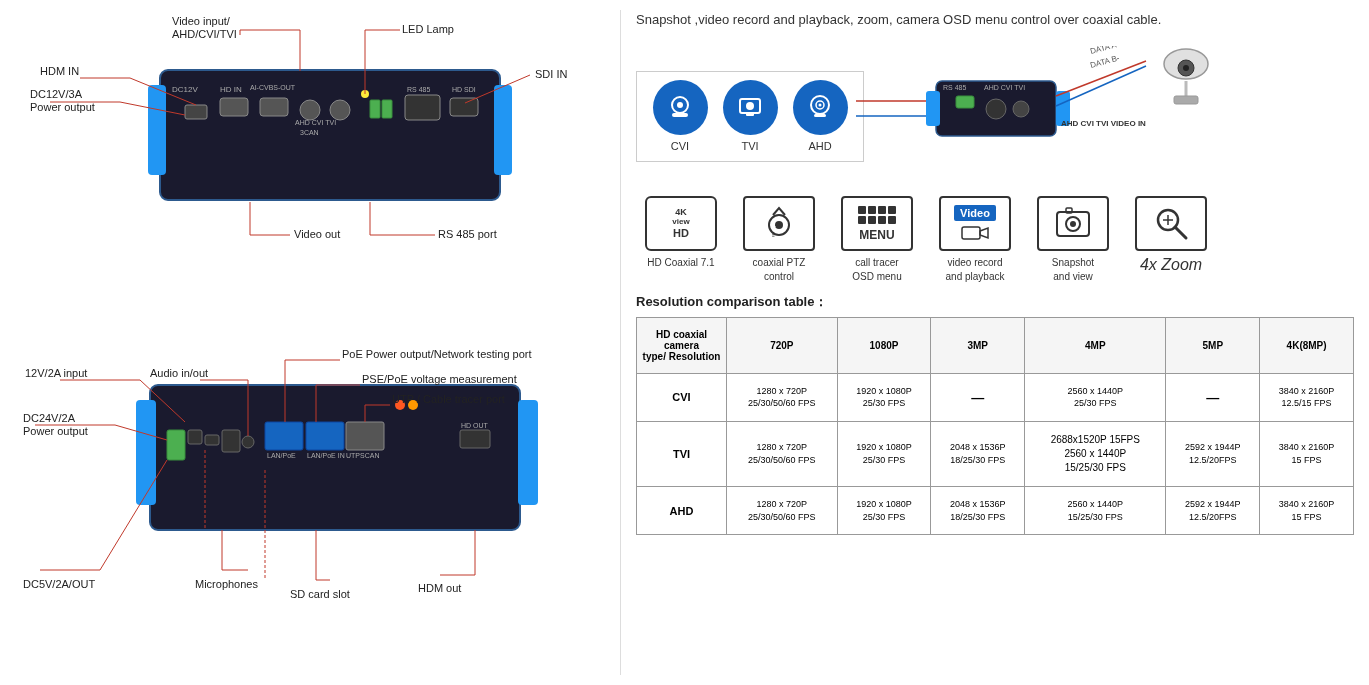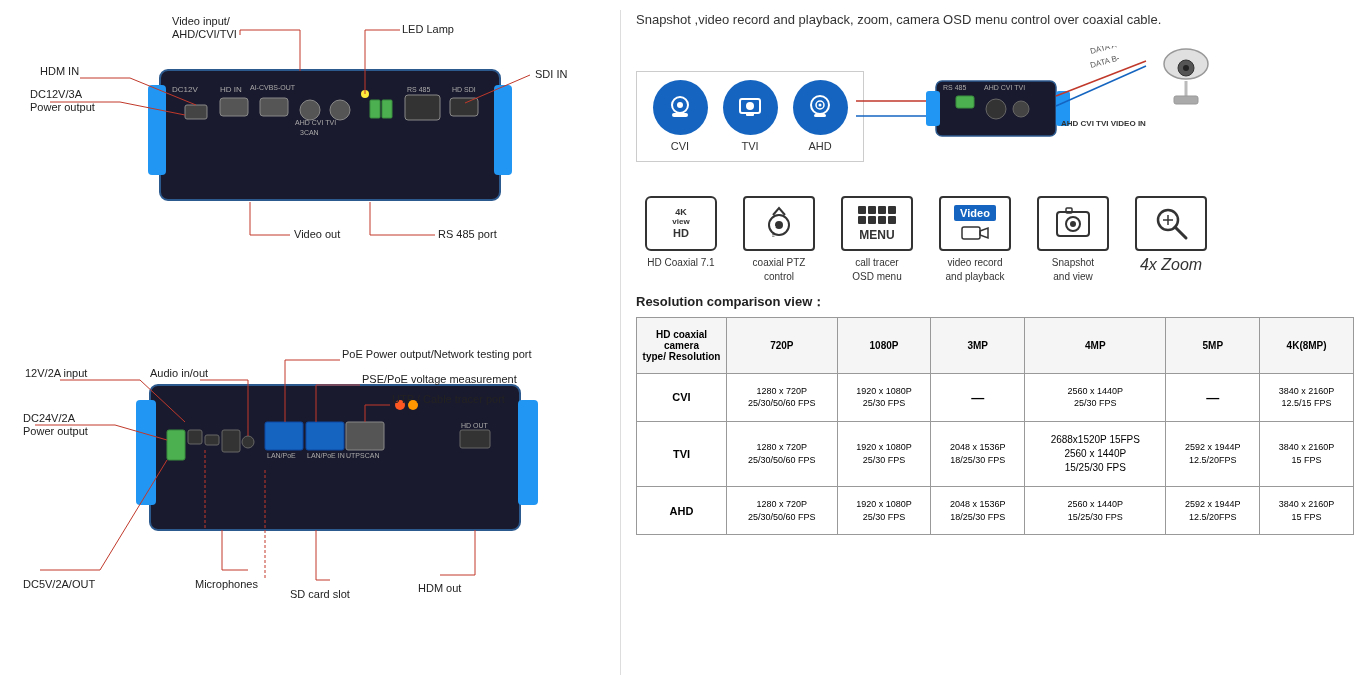--- a/index.html
+++ b/index.html
@@ -401,21 +401,21 @@
             <line x1="13" y1="18" x2="23" y2="18" stroke="#333" stroke-width="1.5"></line>
             <line x1="18" y1="13" x2="18" y2="23" stroke="#333" stroke-width="1.5"></line>
           </svg>
         </div>
         <span style="font-size:16px;color:#333;line-height:1.3;font-style:italic;">4x Zoom</span>
       </div>
 
     </div>
 
     <div>
-      <div class="resolution-title">Resolution comparison view：</div>
+      <div class="resolution-title">Resolution comparison table：</div>
       <table class="resolution-table">
         <thead>
           <tr>
             <th style="width:90px;">HD coaxial camera<br>type/ Resolution</th>
             <th>720P</th>
             <th>1080P</th>
             <th>3MP</th>
             <th>4MP</th>
             <th>5MP</th>
             <th>4K(8MP)</th>

